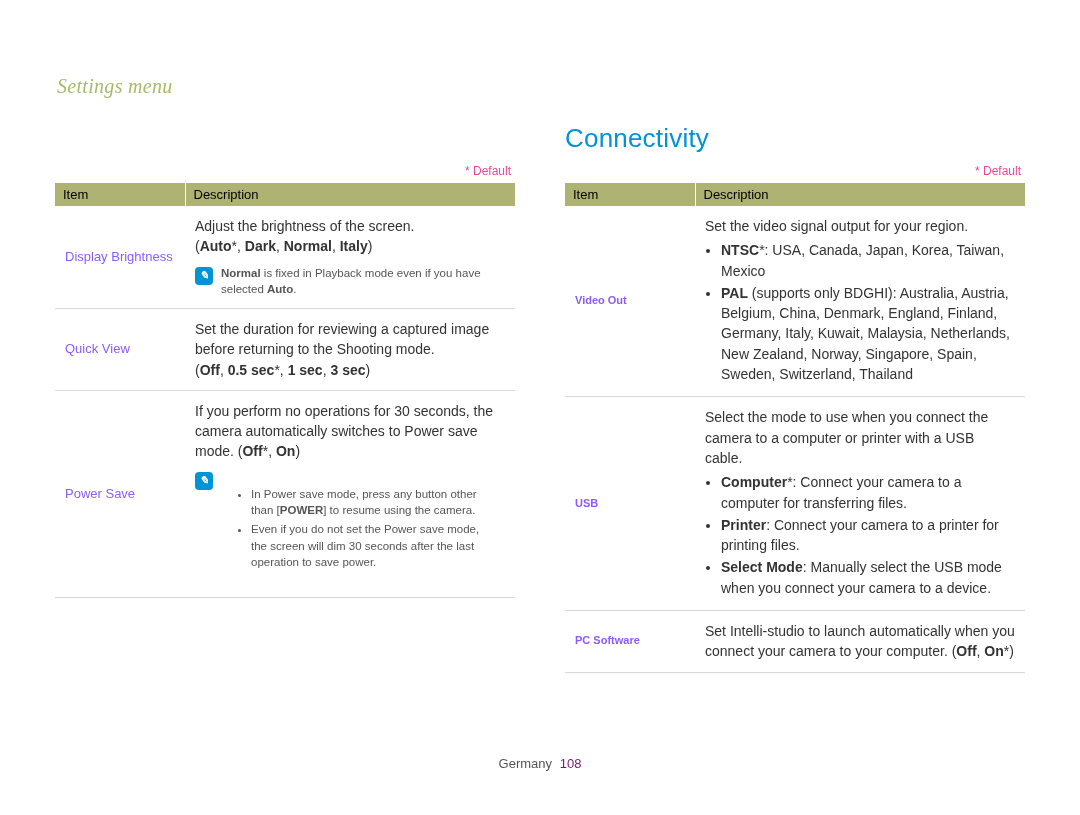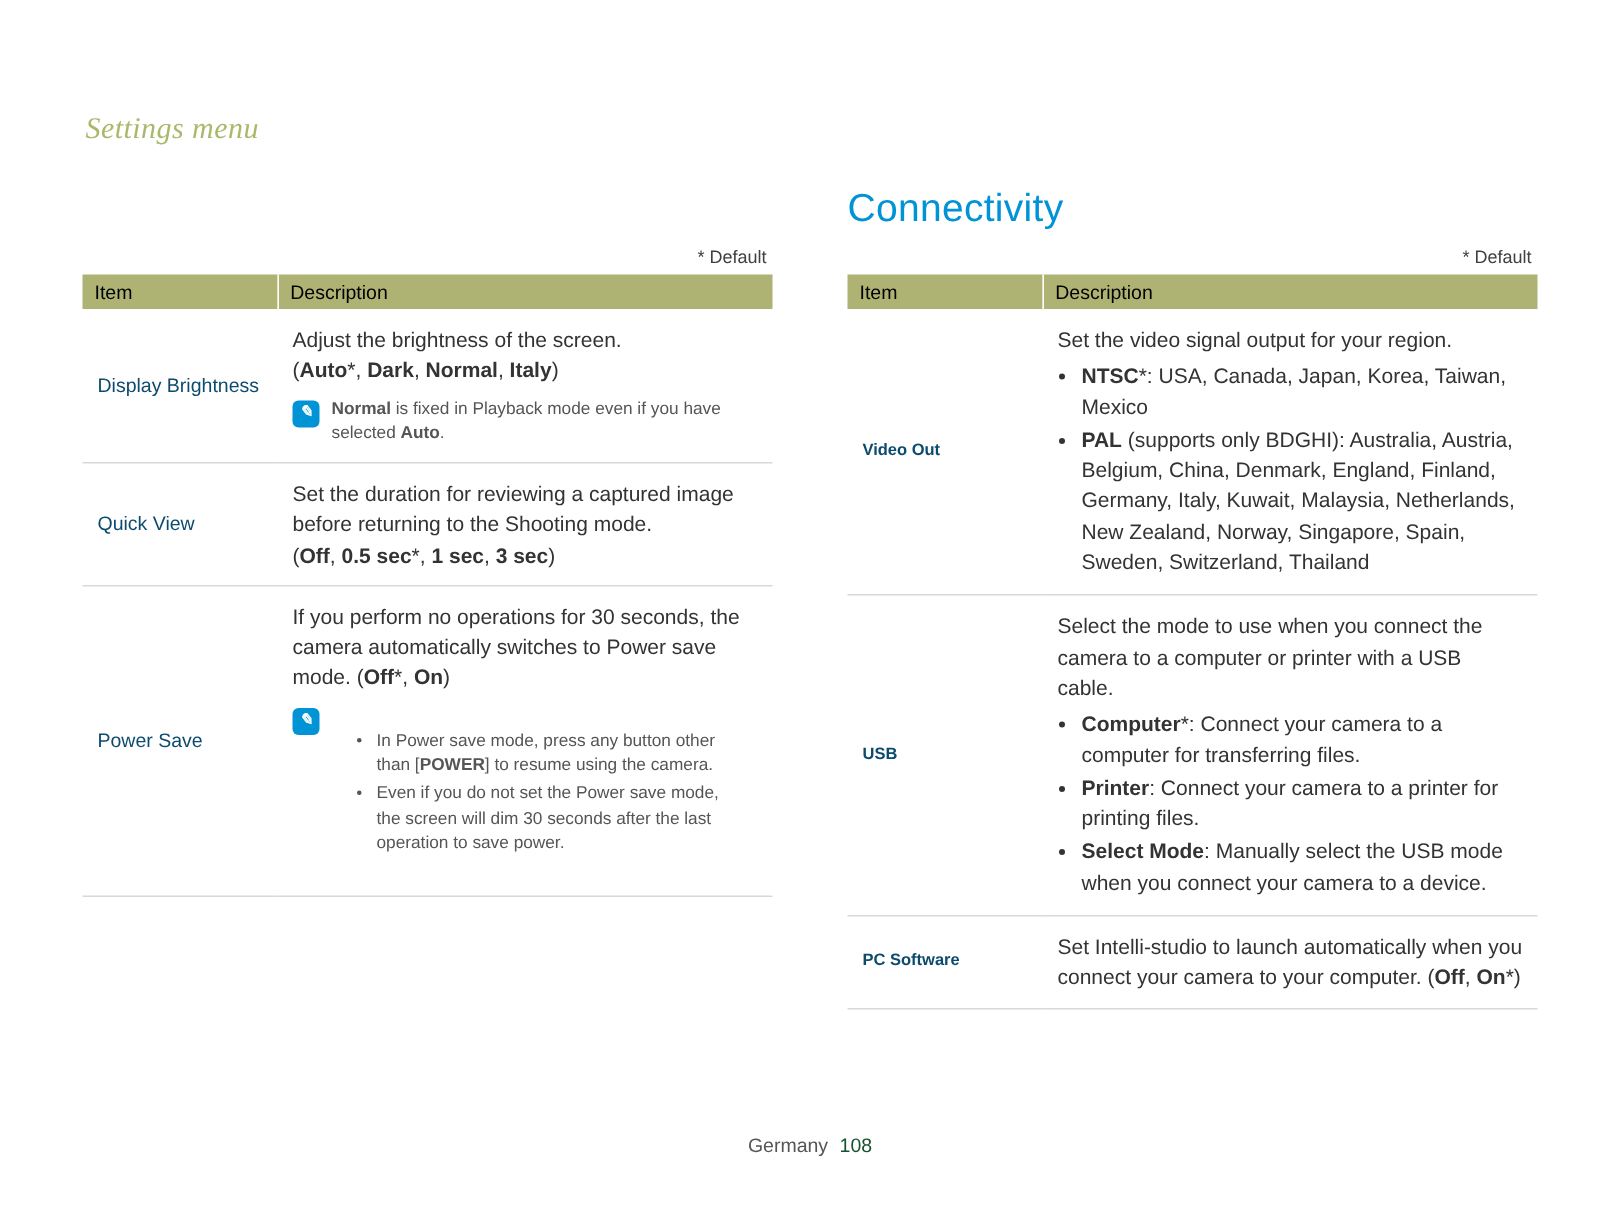--- a/index.html
+++ b/index.html
@@ -42,21 +42,21 @@
     font-weight: 400;
     margin: 0 0 10px 0;
     letter-spacing: .2px;
   }
   .col-left .section-title {
     visibility: hidden;
   }
   .default-note {
     text-align: right;
     font-size: 12px;
-    color: #404040;
+    color: #ec4899;
     padding: 0 4px 5px 0;
   }
   table.settings {
     width: 100%;
     border-collapse: collapse;
     table-layout: fixed;
   }
   table.settings th {
     background: #a9b06a;
     background: #aeb373;
@@ -76,21 +76,21 @@
     padding: 10px 10px;
     vertical-align: middle;
     font-size: 14px;
     line-height: 1.45;
     color: #333;
   }
   table.settings td.item-col {
     width: 118px;
     font-size: 13px;
     vertical-align: middle;
-    color: #0c4a6e;
+    color: #8b5cf6;
   }
   .col-right table.settings td.item-col {
     font-weight: bold;
     font-size: 11px;
   }
   .col-left table.settings td.item-col {
     font-weight: 400;
   }
   .note-box {
     display: flex;
@@ -136,21 +136,21 @@
   b { font-weight: bold; }
   .footer {
     position: absolute;
     left: 0;
     right: 0;
     bottom: 44px;
     text-align: center;
     font-size: 13px;
     color: #555;
   }
-  .footer .pg { color:#14532d; margin-left: 4px; }
+  .footer .pg { color:#701a75; margin-left: 4px; }
   .th-item { width: 130px; }
 </style>
 </head>
 <body>
 
 <div class="page">
 
   <div class="breadcrumb">Settings menu</div>
 
   <div class="columns">

